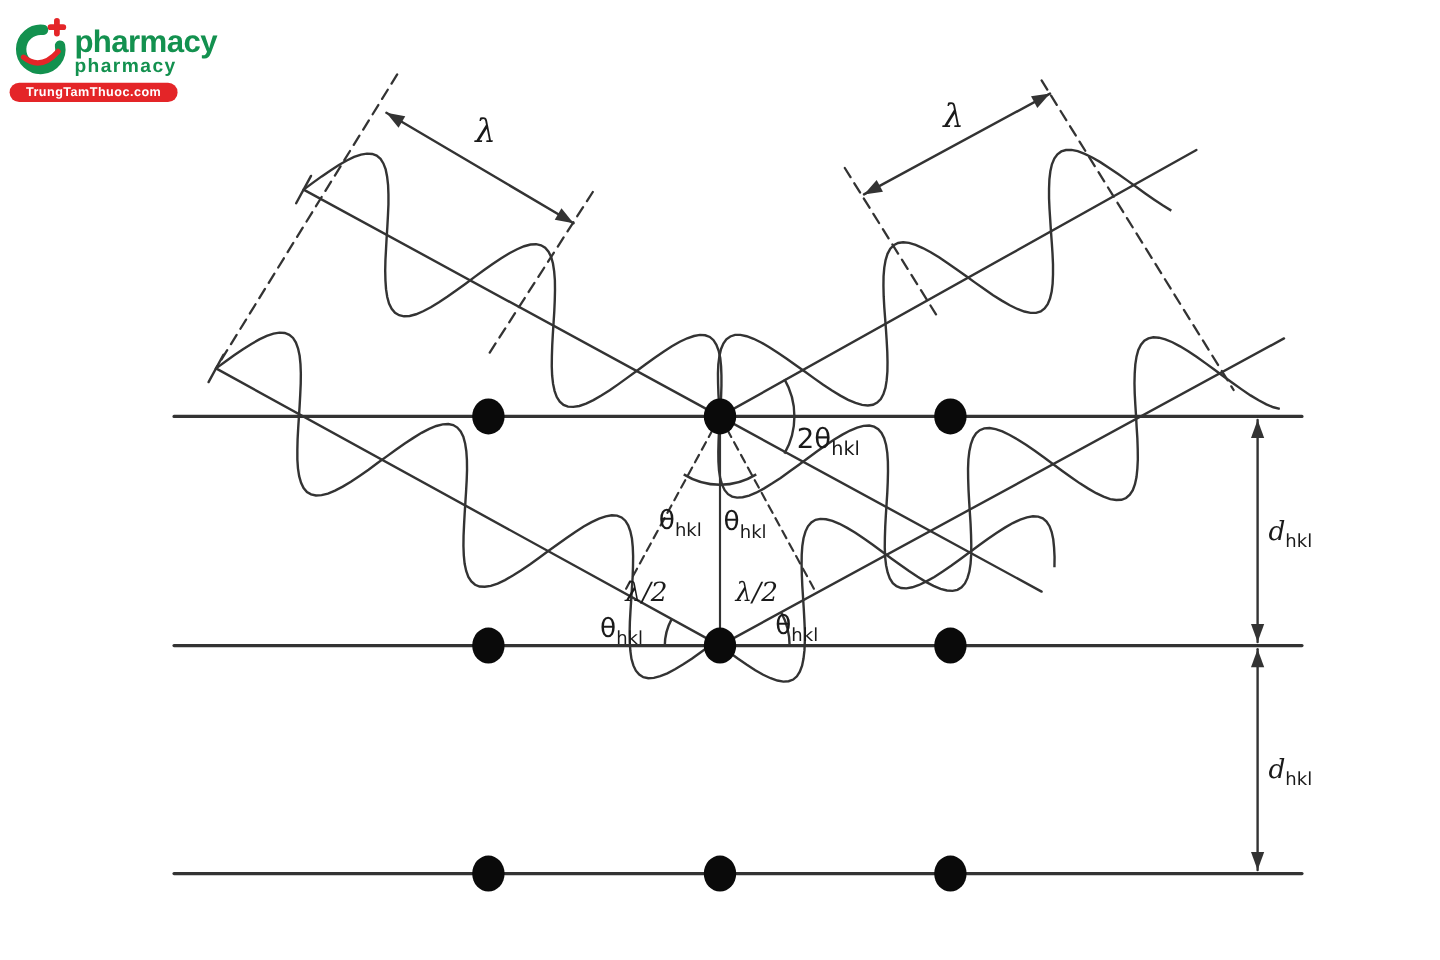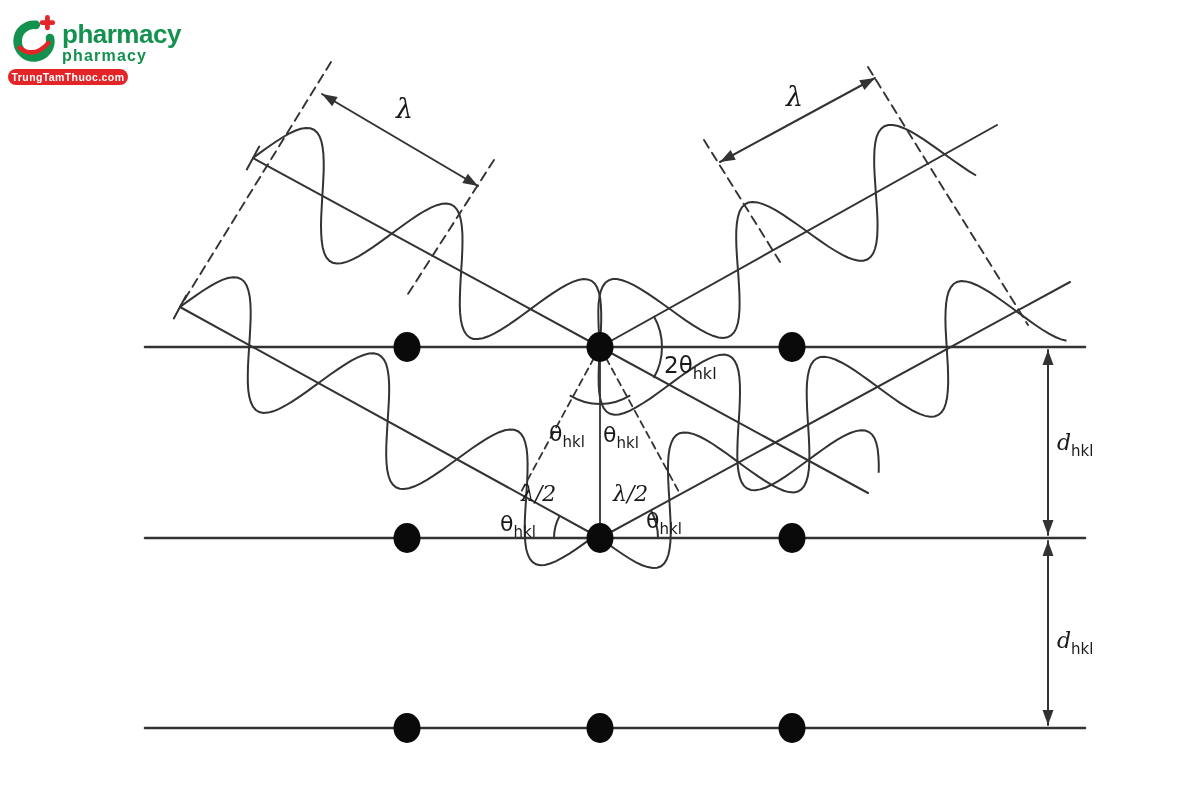--- a/index.html
+++ b/index.html
@@ -11,21 +11,21 @@
   .logo{position:absolute;left:8px;top:12px;width:132px;}
   .logo-row{display:flex;align-items:flex-start;}
   .logo-icon{width:50px;height:54px;flex:0 0 auto;}
   .logo-text{margin-left:4px;padding-top:10px;}
   .brand{font-family:"Liberation Sans",sans-serif;font-weight:bold;font-size:26px;
          line-height:24px;letter-spacing:-0.5px;color:var(--logo-green);}
   .tagline{font-family:"Liberation Sans",sans-serif;font-weight:bold;font-size:16px;
            letter-spacing:1.2px;color:var(--logo-green);margin-top:1px;}
   .badge{margin-top:3px;background:var(--logo-red);color:#fff;border-radius:8px;
          font-family:"Liberation Sans",sans-serif;font-weight:bold;font-size:10.5px;
-         text-align:center;padding:1.5px 0 2.5px 0;width:120px;letter-spacing:0.4px;}
+         text-align:center;padding:1.5px 0 2.5px 0;width:140px;letter-spacing:0.4px;}
 </style>
 </head>
 <body>
 
 <div class="stage">
 
   <svg id="diagram" width="1200" height="800" viewBox="0 0 1200 800" xmlns="http://www.w3.org/2000/svg">
       <line x1="145" y1="347" x2="1085" y2="347" stroke="#333333" stroke-width="2.6" stroke-linecap="round"></line>
       <line x1="145" y1="538" x2="1085" y2="538" stroke="#333333" stroke-width="2.6" stroke-linecap="round"></line>
       <line x1="145" y1="728" x2="1085" y2="728" stroke="#333333" stroke-width="2.6" stroke-linecap="round"></line>

